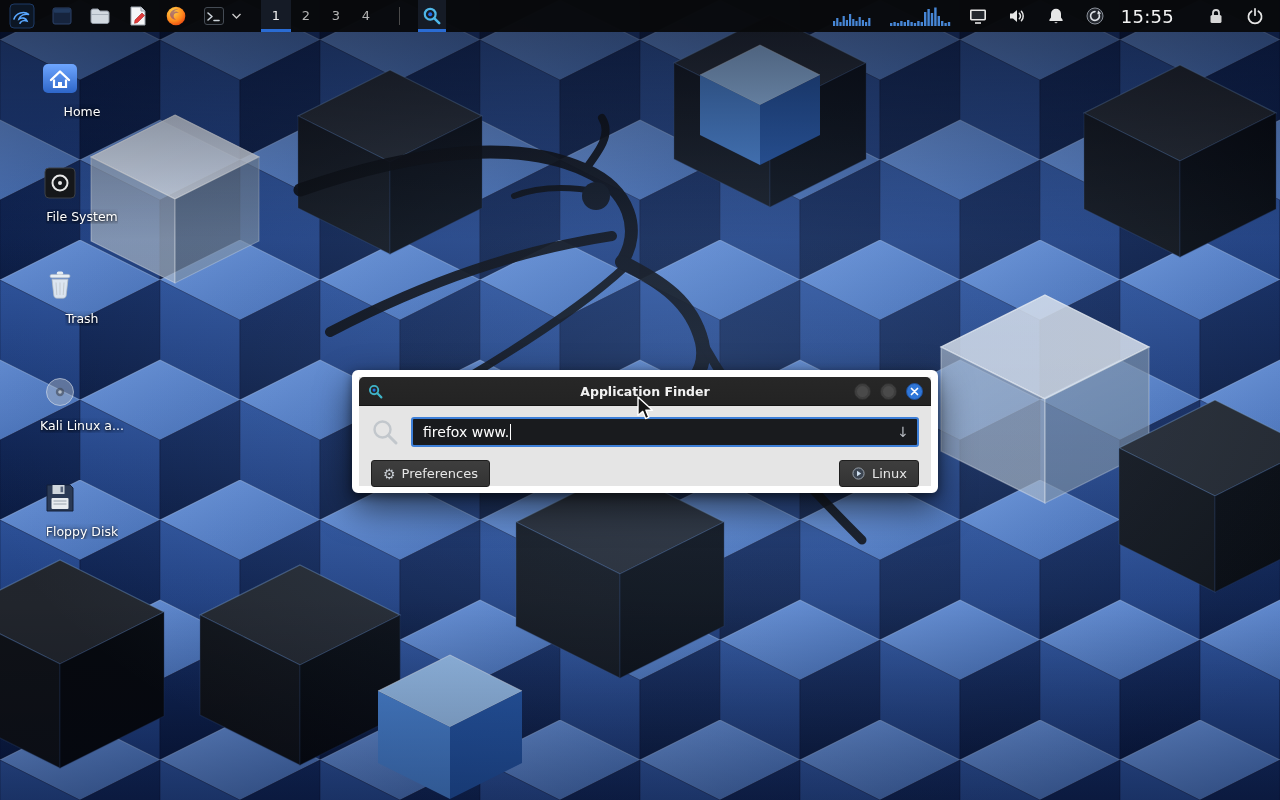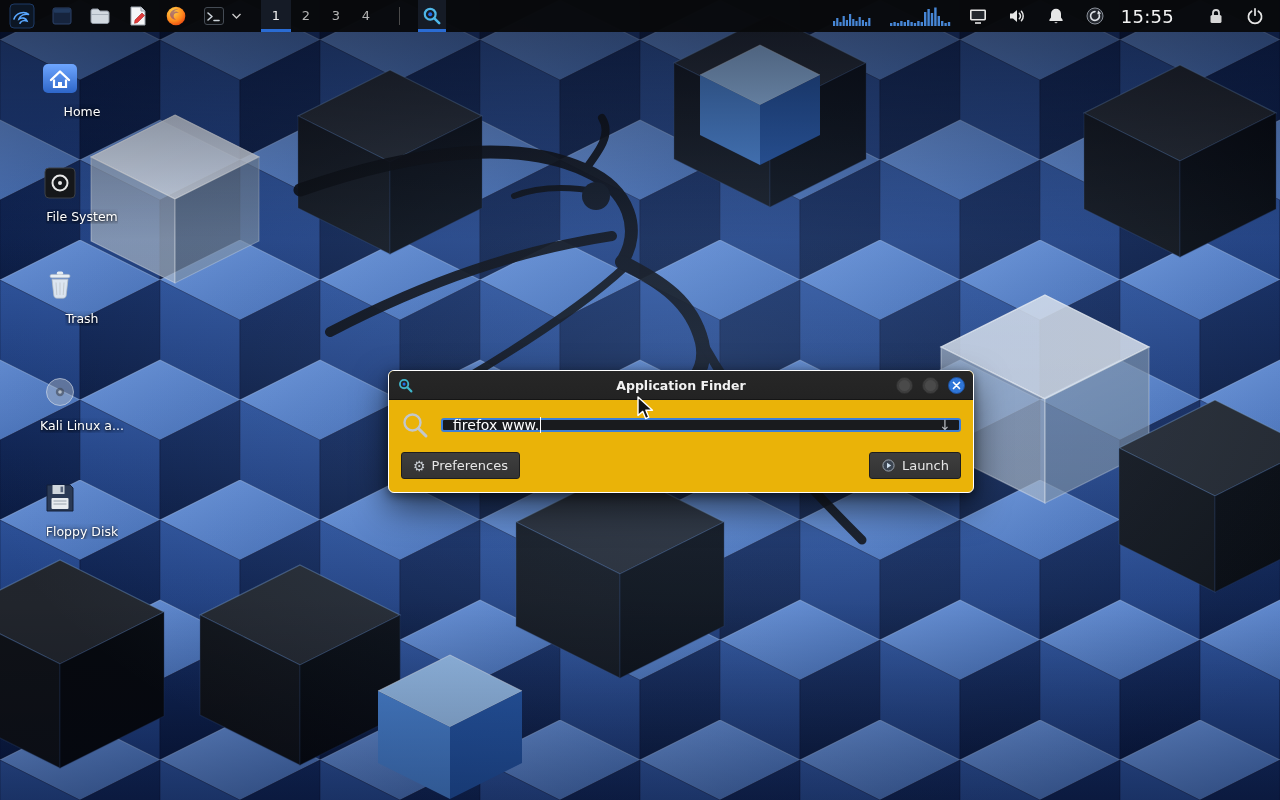--- a/index.html
+++ b/index.html
@@ -29,35 +29,35 @@
   .lock-gap { margin-left:16px; }
 
   
   .dicon { position:absolute; left:12px; width:96px; display:flex; flex-direction:column;
     align-items:center; gap:6px; z-index:5; cursor:default; }
   .dicon .lbl { color:#fff; font-size:12.5px; text-shadow:0 1px 3px rgba(0,0,0,.95), 0 0 6px rgba(0,0,0,.6);
     text-align:center; max-width:96px; white-space:nowrap; overflow:hidden;margin-left:44px; }
 
   
   .dialog { position:absolute; left:352px; top:370px; width:586px; height:123px; z-index:40;
-    background:#eab308; border:1px solid #ffffff; border-radius:6px;
-    box-shadow:0 14px 34px rgba(0,0,0,.6), 0 3px 10px rgba(0,0,0,.45);margin-left:36px; }
+    background:#e5e5e5; border:7px solid #ffffff; border-radius:6px;
+    box-shadow:0 14px 34px rgba(0,0,0,.6), 0 3px 10px rgba(0,0,0,.45); }
   .titlebar { position:relative; height:29px; background:linear-gradient(#272727,#232323);
     border-bottom:1px solid #151515; border-radius:5px 5px 0 0; display:flex;
     align-items:center; padding:0 8px; }
   .win-title { position:absolute; left:0; right:0; text-align:center; font-size:12.5px;
     font-weight:bold; color:#f2f2f2; pointer-events:none; }
   .winbtns { margin-left:auto; display:flex; align-items:center; gap:9px; z-index:2; }
   .wbtn { width:17px; height:17px; border-radius:50%; border:1px solid #2c2c2c;
     background:#4a4a4a; box-shadow:inset 0 0 0 2px #3e3e3e; padding:0; cursor:default; }
   .wbtn.close { background:#2f76d8; box-shadow:none; border:1px solid #1d4f9a;
     display:flex; align-items:center; justify-content:center; }
   .dlg-body { padding:11px 12px 10px 12px; }
   .search-row { display:flex; align-items:center; gap:12px; }
-  .search-field { flex:1; display:flex; align-items:center; height:14px;
+  .search-field { flex:1; display:flex; align-items:center; height:30px;
     background:#191b1e; border:2px solid #3d7fd8; border-radius:3px;
     padding:0 8px 0 10px; color:#fff; font-size:14px; cursor:text; }
   .caret { display:inline-block; width:1px; height:16px; background:#fff; margin-left:1px; }
   .dd-arrow { margin-left:auto; color:#b8bcc2; font-size:14px; cursor:default; }
   .btn-row { display:flex; align-items:center; justify-content:space-between; margin-top:13px; }
   .dlg-btn { display:flex; align-items:center; gap:6px; height:27px; padding:0 11px;
     background:linear-gradient(#3e3e3e,#333333); border:1px solid #1e1e1e; border-radius:3px;
     color:#e6e6e6; font-size:13px; font-family:inherit; cursor:default; }
   .gear-glyph { font-size:14px; color:#c9ced4; line-height:1; }
 
@@ -407,21 +407,21 @@
       <div class="btn-row">
         <button class="dlg-btn">
           <span class="gear-glyph">⚙</span>
           <span>Preferences</span>
         </button>
         <button class="dlg-btn">
           <svg width="15" height="15" viewBox="0 0 15 15">
             <circle cx="7.5" cy="7.5" r="5.6" fill="#3b4450" stroke="#9aa3ad"></circle>
             <path d="M6 4.8l4.2 2.7L6 10.2z" fill="#cfe0f0"></path>
           </svg>
-          <span>Launch</span>
+          <span>Linux</span>
         </button>
       </div>
     </div>
   </section>
 
   <svg class="cursor" style="left:636px; top:396px" width="22" height="26" viewBox="0 0 22 26">
     <path d="M2 1 L2 19.5 L6.8 15.4 L9.6 22.6 L12.8 21.2 L9.9 14.2 L16.5 14.2 Z" fill="#141414" stroke="#fff" stroke-width="1.4" stroke-linejoin="round"></path>
   </svg>
 
 </div>

